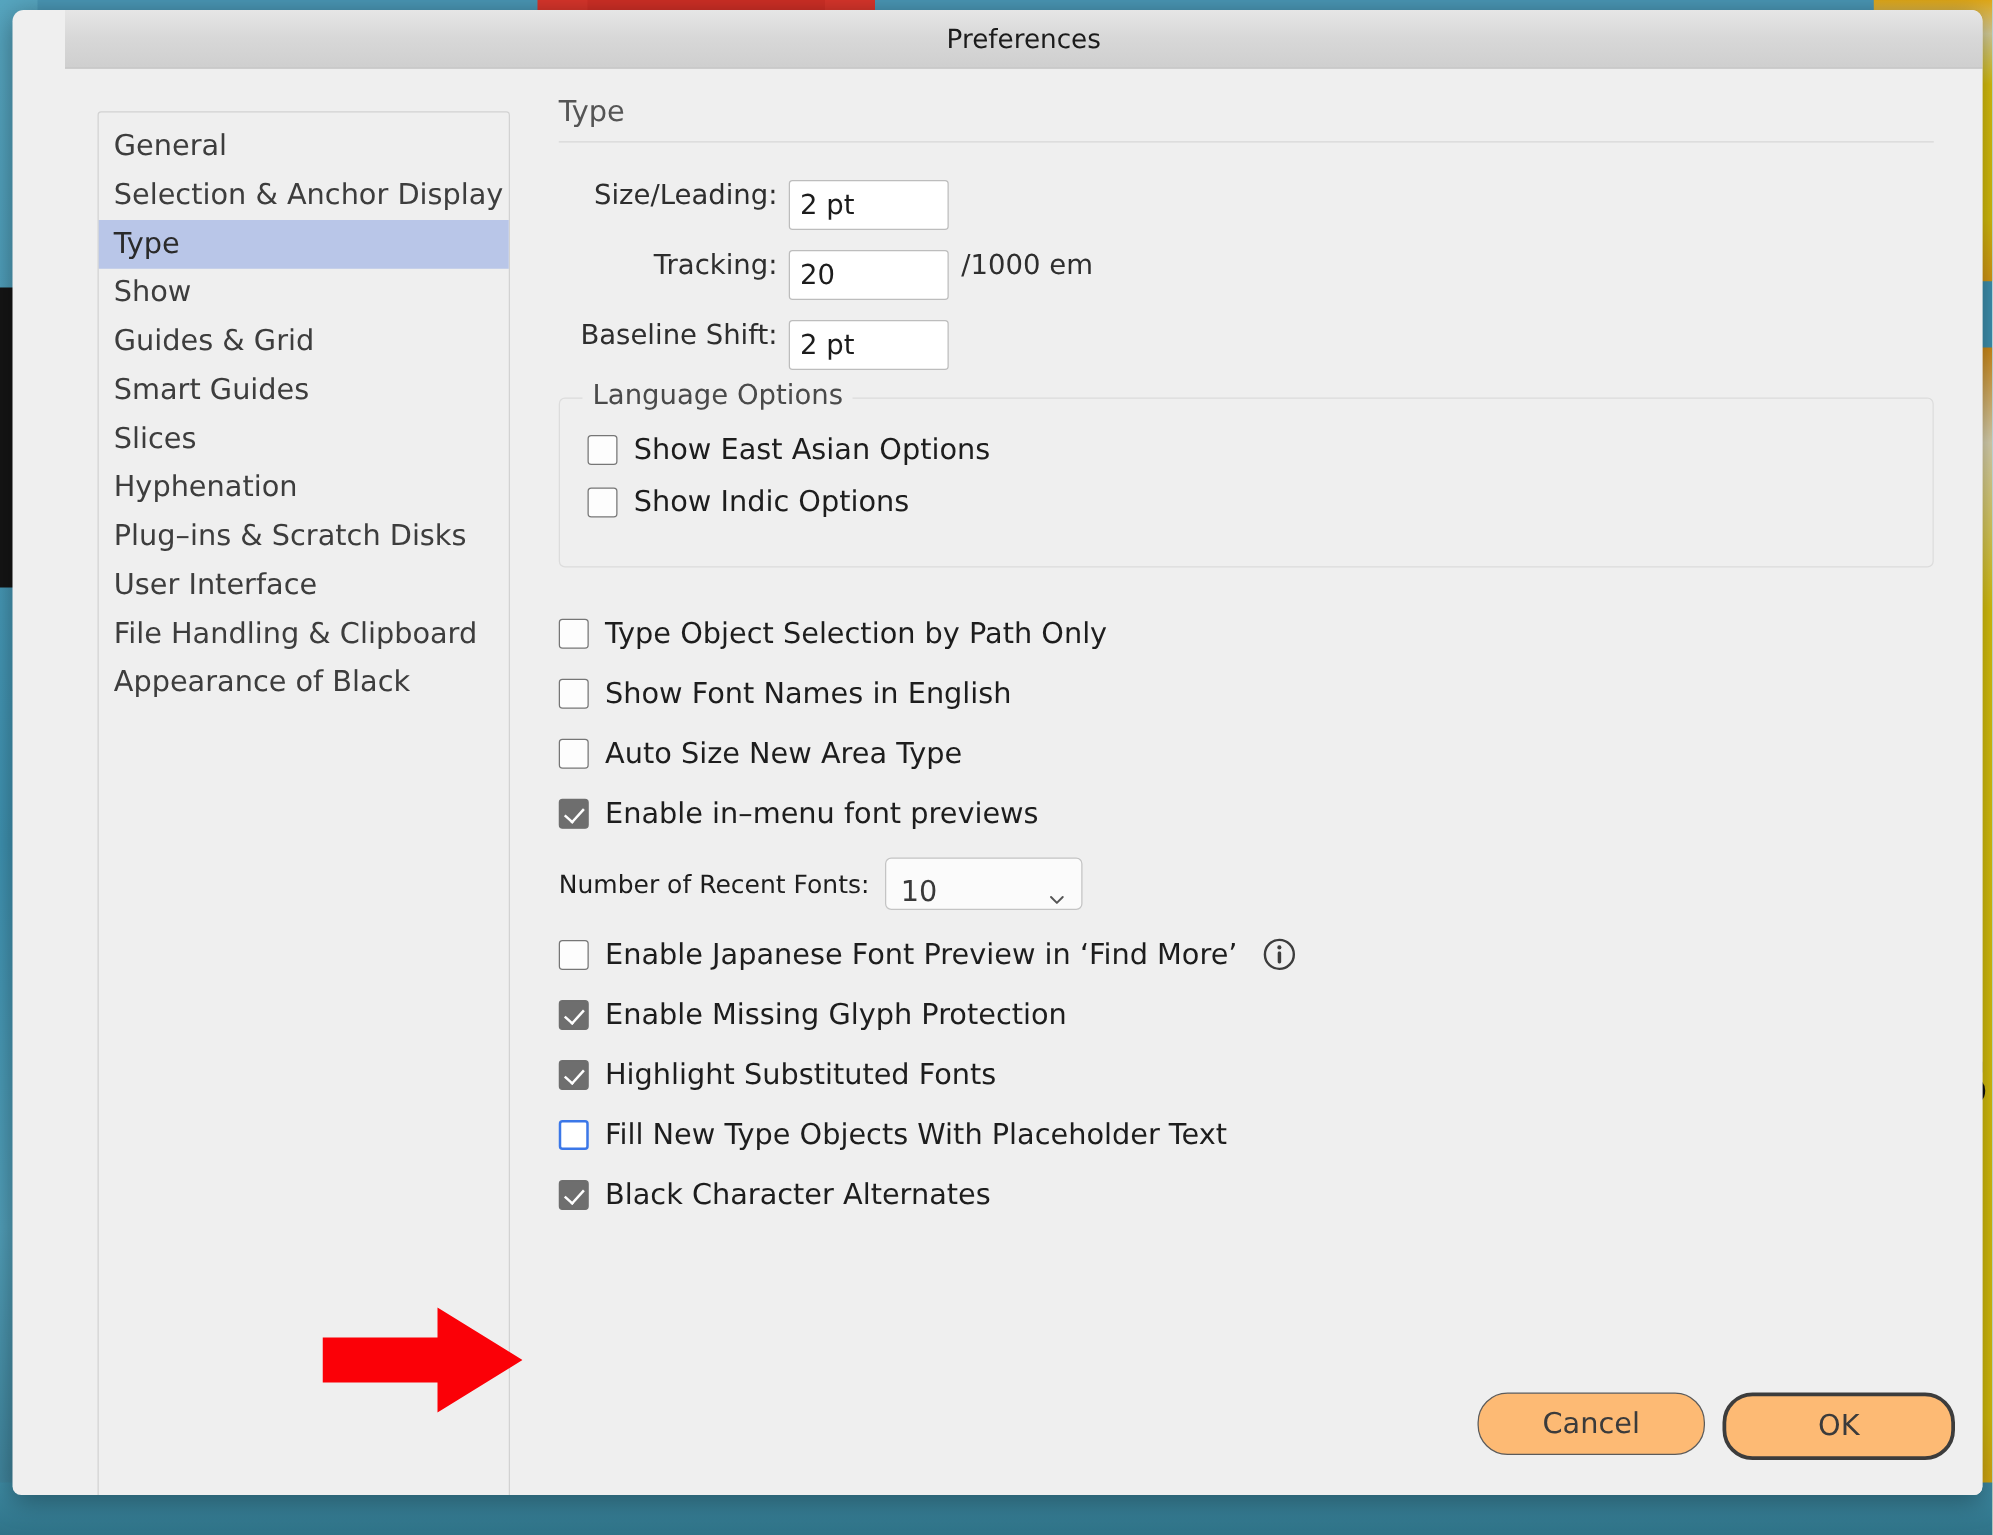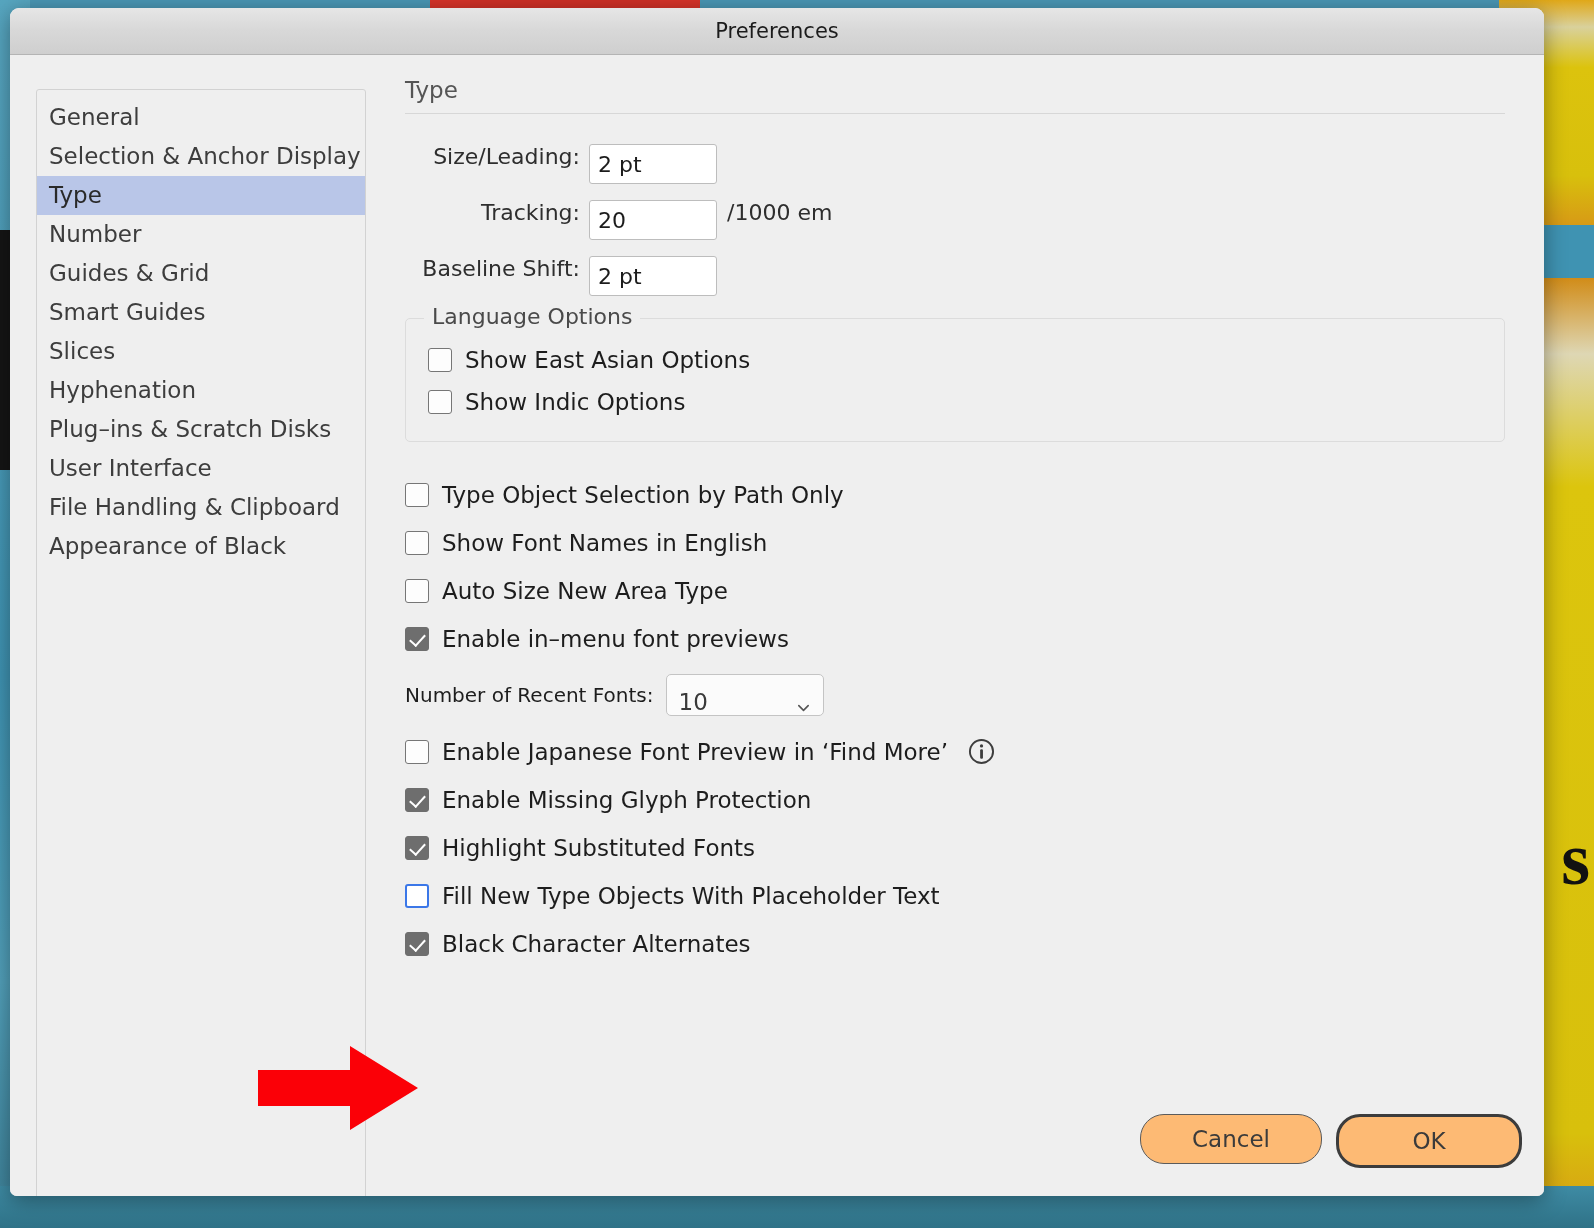--- a/index.html
+++ b/index.html
@@ -82,20 +82,21 @@
   .dialog {
     position: absolute;
     left: 10px;
     top: 8px;
     width: 1534px;
     height: 1188px;
     background: #efefef;
     border-radius: 9px 9px 7px 7px;
     box-shadow: 0 4px 22px rgba(0,0,0,0.38);
     overflow: hidden;
+    padding-left: 42px;
   }
   .titlebar {
     height: 46px;
     background: linear-gradient(180deg,#e6e6e6 0%,#d8d8d8 48%,#cfcfcf 100%);
     border-bottom: 1px solid #b4b4b4;
     display: flex;
     align-items: center;
     justify-content: center;
     position: relative;
   }
@@ -210,21 +211,21 @@
     color: #4a4a4a;
   }
 
   
   .cbrow {
     display: flex;
     align-items: center;
     margin-bottom: 22px;
   }
   .groupbox .cbrow { margin-bottom: 16px; }
-  .groupbox .cbrow:last-child { margin-bottom: 0; }
+  .groupbox .cbrow:last-child { margin-bottom: 12px; }
 
   .cbox {
     width: 24px;
     height: 24px;
     border: 1.5px solid #767676;
     border-radius: 3px;
     background: #fdfdfd;
     box-sizing: border-box;
     flex: 0 0 auto;
     position: relative;
@@ -355,21 +356,21 @@
         <div class="side-item">
           <span>General</span>
         </div>
         <div class="side-item">
           <span>Selection &amp; Anchor Display</span>
         </div>
         <div class="side-item selected">
           <span>Type</span>
         </div>
         <div class="side-item">
-          <span>Number</span>
+          <span>Show</span>
         </div>
         <div class="side-item">
           <span>Guides &amp; Grid</span>
         </div>
         <div class="side-item">
           <span>Smart Guides</span>
         </div>
         <div class="side-item">
           <span>Slices</span>
         </div>

